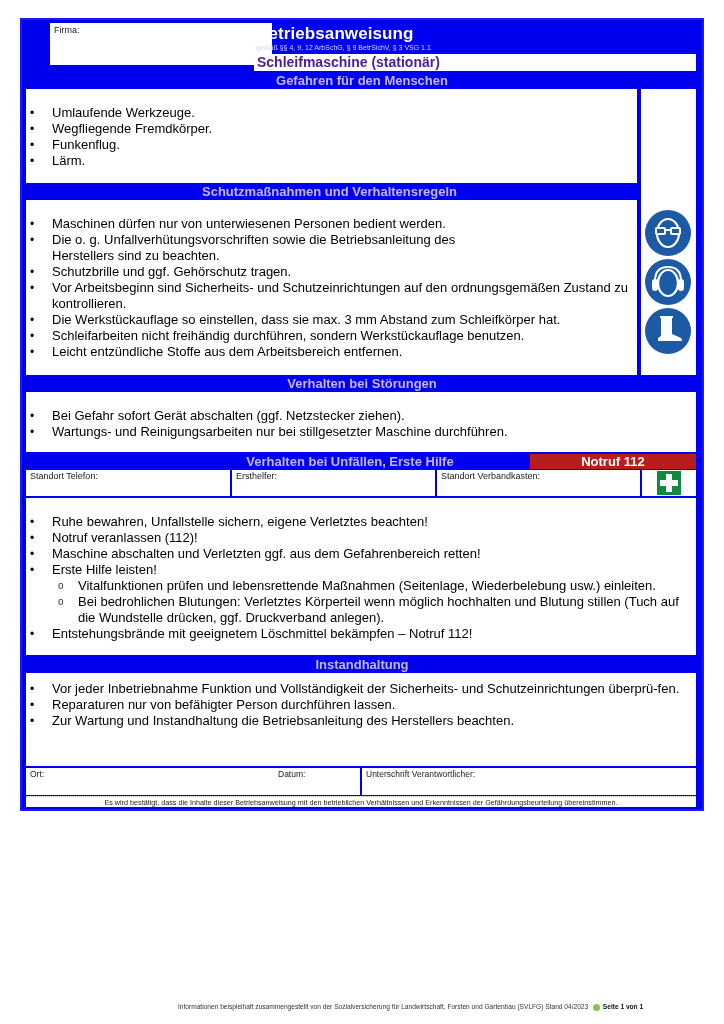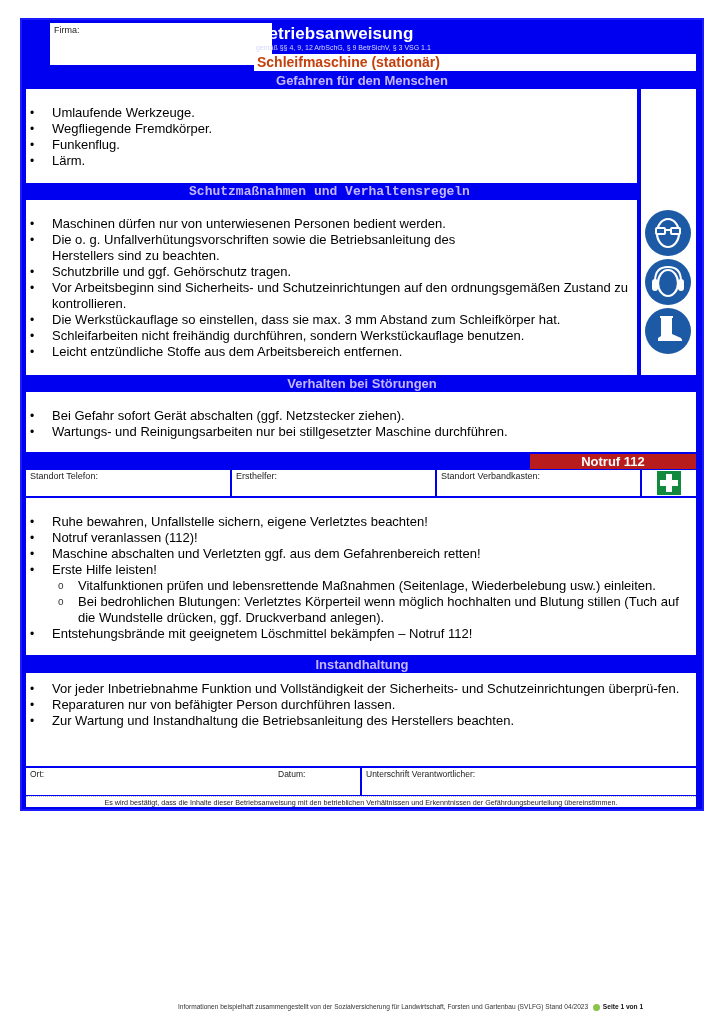--- a/index.html
+++ b/index.html
@@ -12,21 +12,21 @@
   }
   .abs { position: absolute; }
   .white { background: #fff; }
 
   
   .firma-box { left: 4px; top: 3px; width: 222px; height: 42px; background:#fff;margin-left:24px; }
   .small-label { font-size: 9px; color: #222; padding: 2px 4px; }
   .title { left: 234px; top: 4px; color: #fff; font-weight: bold; font-size: 17px; letter-spacing: 0.1px; }
   .subtitle { left: 234px; top: 24px; color: #d8d8ff; font-size: 7px; }
   .machine-box { left: 232px; top: 34px; width: 442px; height: 17px; background:#fff; }
-  .machine-name { font-weight: bold; font-size: 14px; color: #c2410c; padding-left: 3px; line-height: 17px; }
+  .machine-name { font-weight: bold; font-size: 14px; color: #4c1d95; padding-left: 3px; line-height: 17px; }
 
   .sec-head { color: #c4b5fd; font-weight: bold; font-size: 13px; text-align: center; height: 15px; line-height: 15px; }
 
   .content { background: #fff; }
   ul.list { list-style: none; font-size: 13px; line-height: 16px; color: #000000; }
   ul.list > li { position: relative; padding-left: 26px; }
   ul.list > li::before { content: "\2022"; position: absolute; left: 4px; top: 0; font-size: 12px; }
   ul.sub { list-style: none; padding-left: 0; }
   ul.sub > li { position: relative; padding-left: 26px; }
   ul.sub > li::before { content: "o"; position: absolute; left: 6px; top: 0; font-size: 10px; color: #333; }
@@ -91,41 +91,42 @@
     </div>
     <div class="ppe" style="left:4px; top:219px;">
       <svg viewBox="0 0 46 46">
         <path d="M16 9 L27 9 L27 26 L36 30 Q38 32 37 35 L13 35 L13 30 L16 28 Z" fill="#fff"></path>
         <rect x="13" y="33" width="24" height="3" fill="#1d5aa6"></rect>
         <path d="M15 9 L28 9" stroke="#fff" stroke-width="2"></path>
       </svg>
     </div>
   </div>
 
-  <div class="abs sec-head" style="left:0; top:164px; width:615px;font-family:Liberation Mono, monospace;">Schutzmaßnahmen und Verhaltensregeln</div>
+  <div class="abs sec-head" style="left:0; top:164px; width:615px;">Schutzmaßnahmen und Verhaltensregeln</div>
   <div class="abs content" style="left:4px; top:180px; width:611px; height:175px;">
     <ul class="list" style="padding-top:16px;">
       <li>Maschinen dürfen nur von unterwiesenen Personen bedient werden.</li>
       <li style="padding-right:130px;">Die o. g. Unfallverhütungsvorschriften sowie die Betriebsanleitung des Herstellers sind zu beachten.</li>
       <li>Schutzbrille und ggf. Gehörschutz tragen.</li>
       <li>Vor Arbeitsbeginn sind Sicherheits- und Schutzeinrichtungen auf den ordnungsgemäßen Zustand zu kontrollieren.</li>
       <li>Die Werkstückauflage so einstellen, dass sie max. 3 mm Abstand zum Schleifkörper hat.</li>
       <li>Schleifarbeiten nicht freihändig durchführen, sondern Werkstückauflage benutzen.</li>
       <li>Leicht entzündliche Stoffe aus dem Arbeitsbereich entfernen.</li>
     </ul>
   </div>
 
   <div class="abs sec-head" style="left:0; top:356px; width:680px;">Verhalten bei Störungen</div>
   <div class="abs content" style="left:4px; top:372px; width:670px; height:60px;">
     <ul class="list" style="padding-top:16px;">
       <li>Bei Gefahr sofort Gerät abschalten (ggf. Netzstecker ziehen).</li>
       <li>Wartungs- und Reinigungsarbeiten nur bei stillgesetzter Maschine durchführen.</li>
     </ul>
   </div>
 
+  <div class="abs sec-head" style="left:0; top:434px; width:506px; padding-left:150px;">Verhalten bei Unfällen, Erste Hilfe</div>
   <div class="abs notruf" style="left:508px; top:434px; width:166px;">Notruf 112</div>
 
   <div class="abs field" style="left:4px; top:450px; width:204px; height:26px;">
     <span>Standort Telefon:</span>
   </div>
   <div class="abs field" style="left:210px; top:450px; width:203px; height:26px;">
     <span>Ersthelfer:</span>
   </div>
   <div class="abs field" style="left:415px; top:450px; width:203px; height:26px;">
     <span>Standort Verbandkasten:</span>

